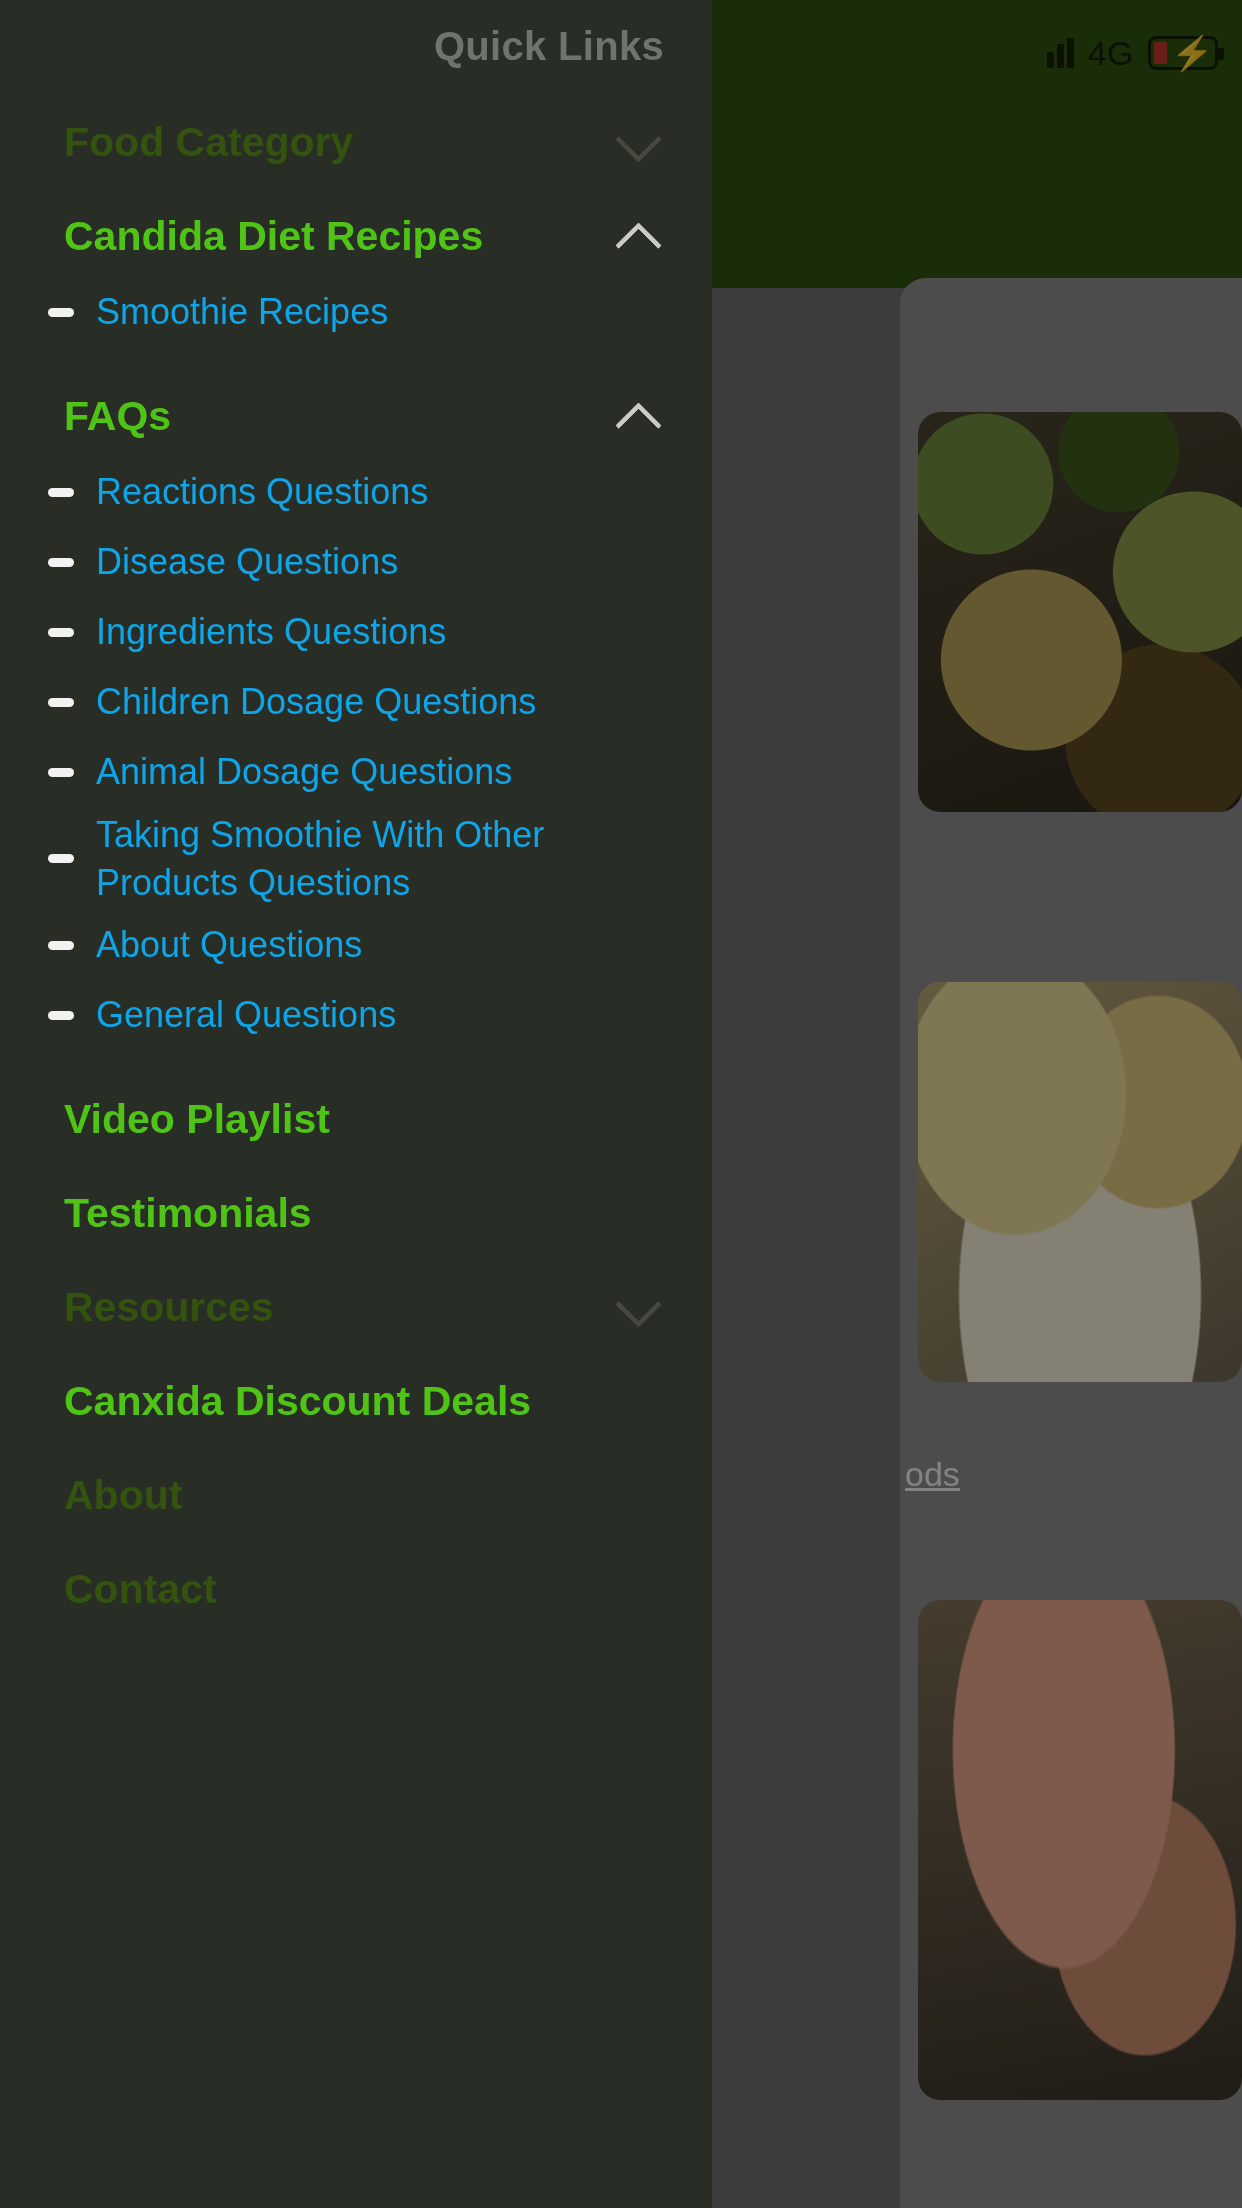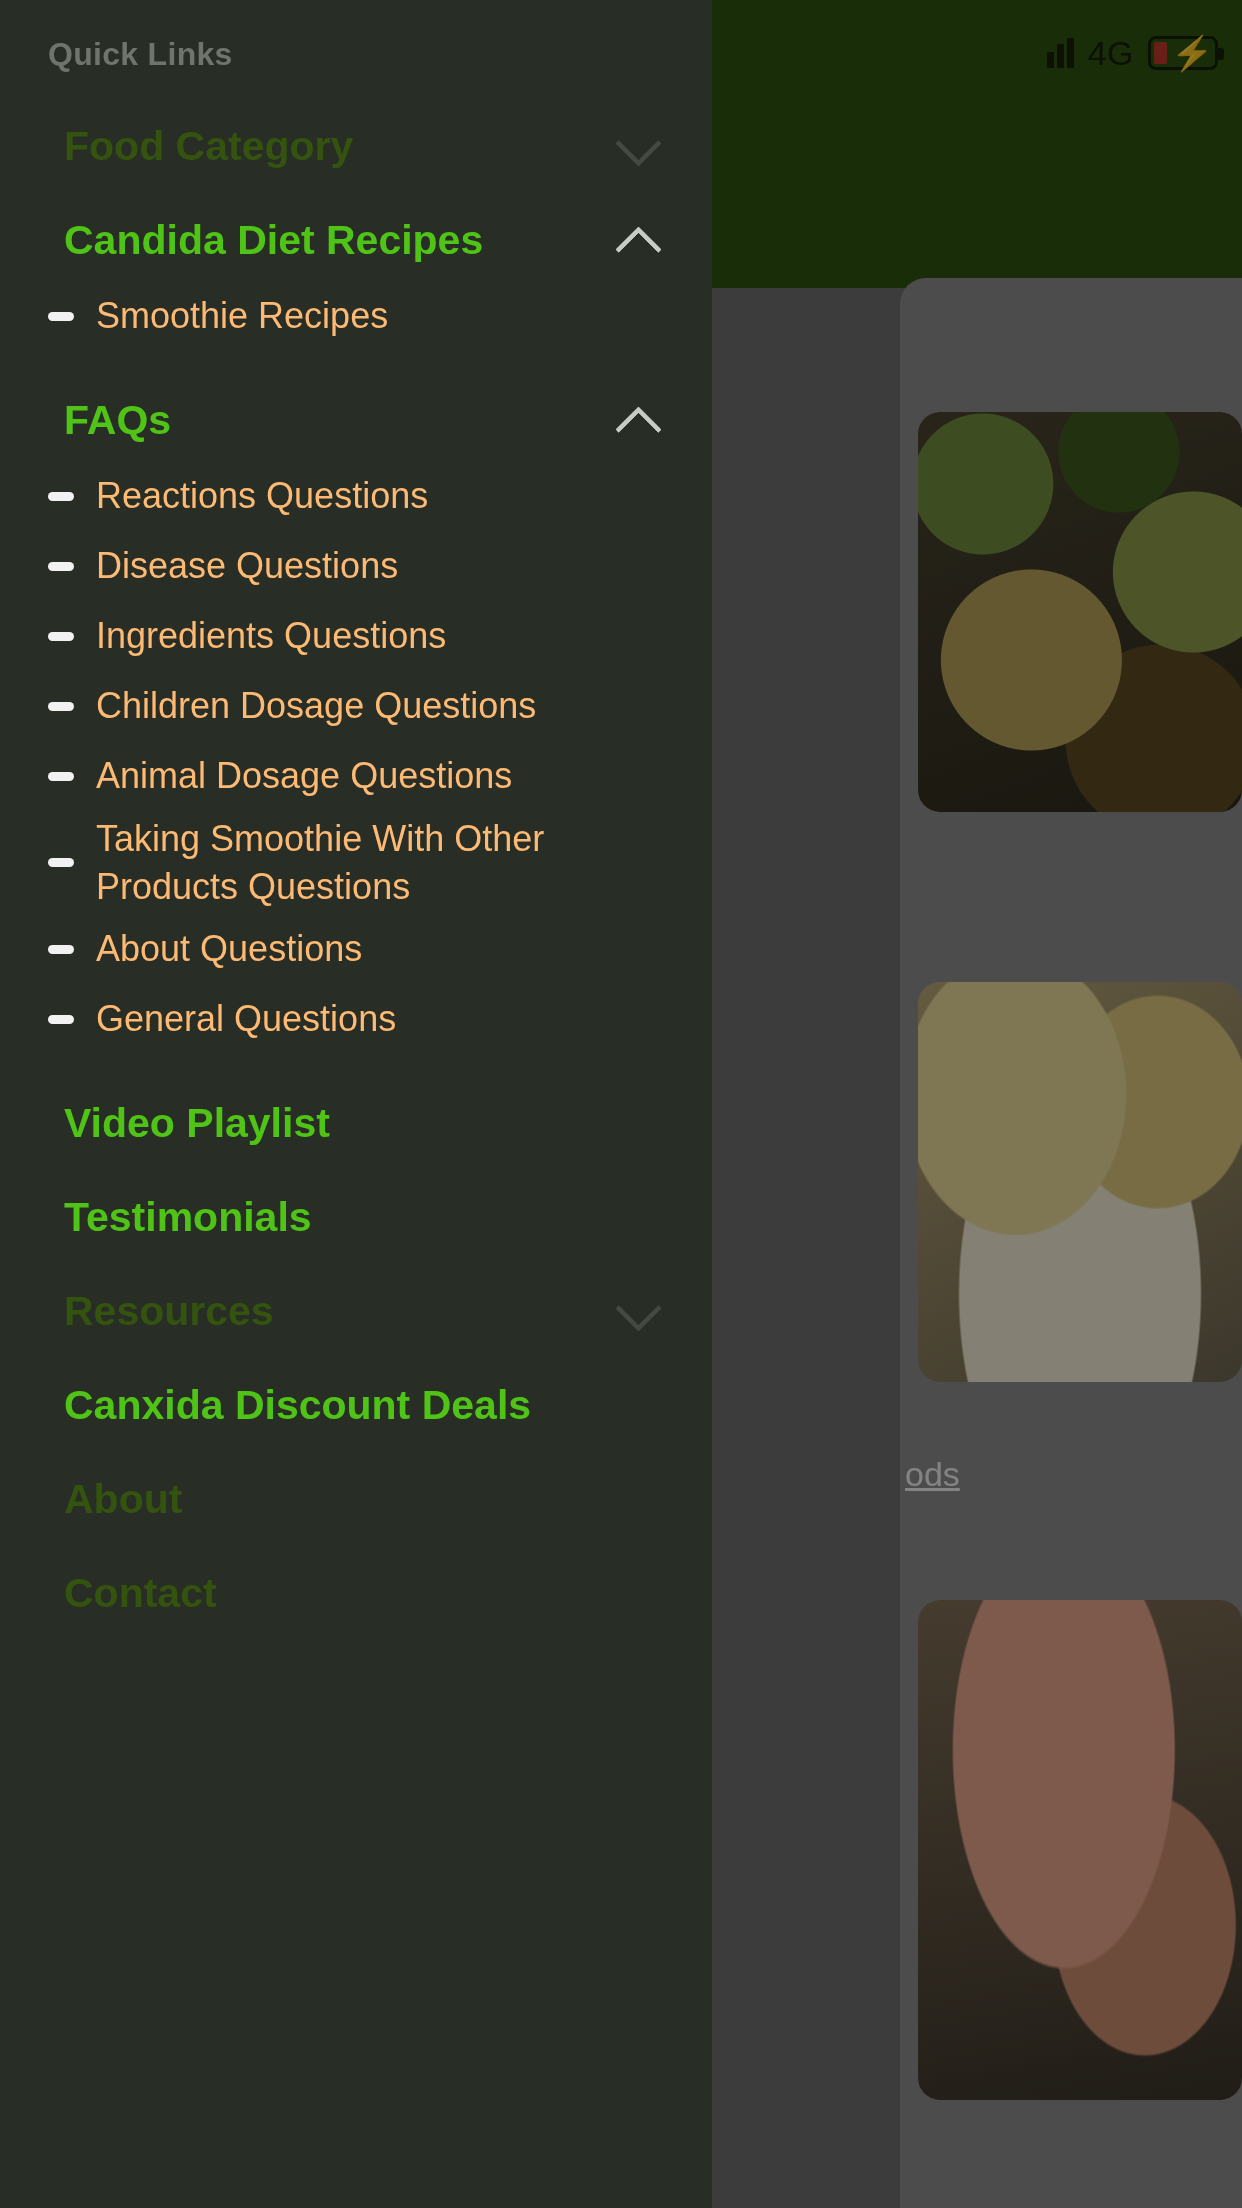--- a/index.html
+++ b/index.html
@@ -170,25 +170,26 @@
     left: 0; top: 0;
     width: 712px;
     height: 2208px;
     background: #282d26;
     overflow: hidden;
     padding: 0 48px;
   }
 
   .drawer-title {
     color: #6f756c;
-    font-size: 32px;
+    font-size: 40px;
     font-weight: 700;
     letter-spacing: 0.3px;
-    padding-top: 36px;
+    padding-top: 24px;
     padding-bottom: 34px;
+    text-align: right;
   }
 
   .nav-list { list-style: none; }
 
   .nav-row {
     position: relative;
     display: flex;
     align-items: center;
     justify-content: space-between;
     min-height: 80px;
@@ -243,21 +244,21 @@
     padding: 4px 0;
   }
   .sub-dash {
     flex: 0 0 26px;
     width: 26px;
     height: 9px;
     background: #f2f2f2;
     border-radius: 5px;
   }
   .sub-label {
-    color: #fdba74;
+    color: #0ea5e9;
     font-size: 36px;
     font-weight: 400;
     line-height: 1.32;
     max-width: 520px;
   }
 
   .gap-sm { height: 14px; }
   .gap-md { height: 30px; }
 </style>
 </head>

